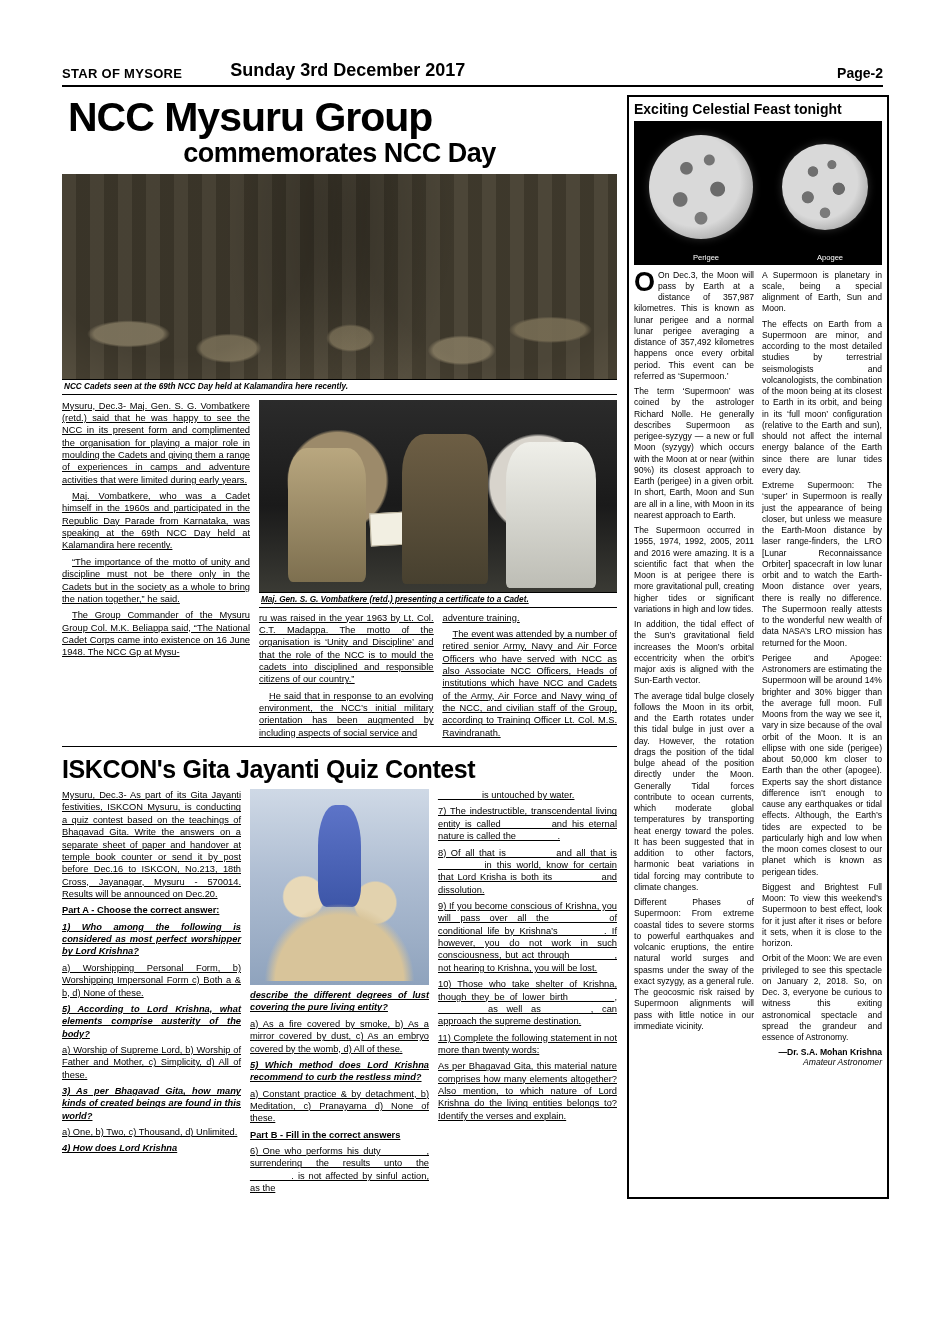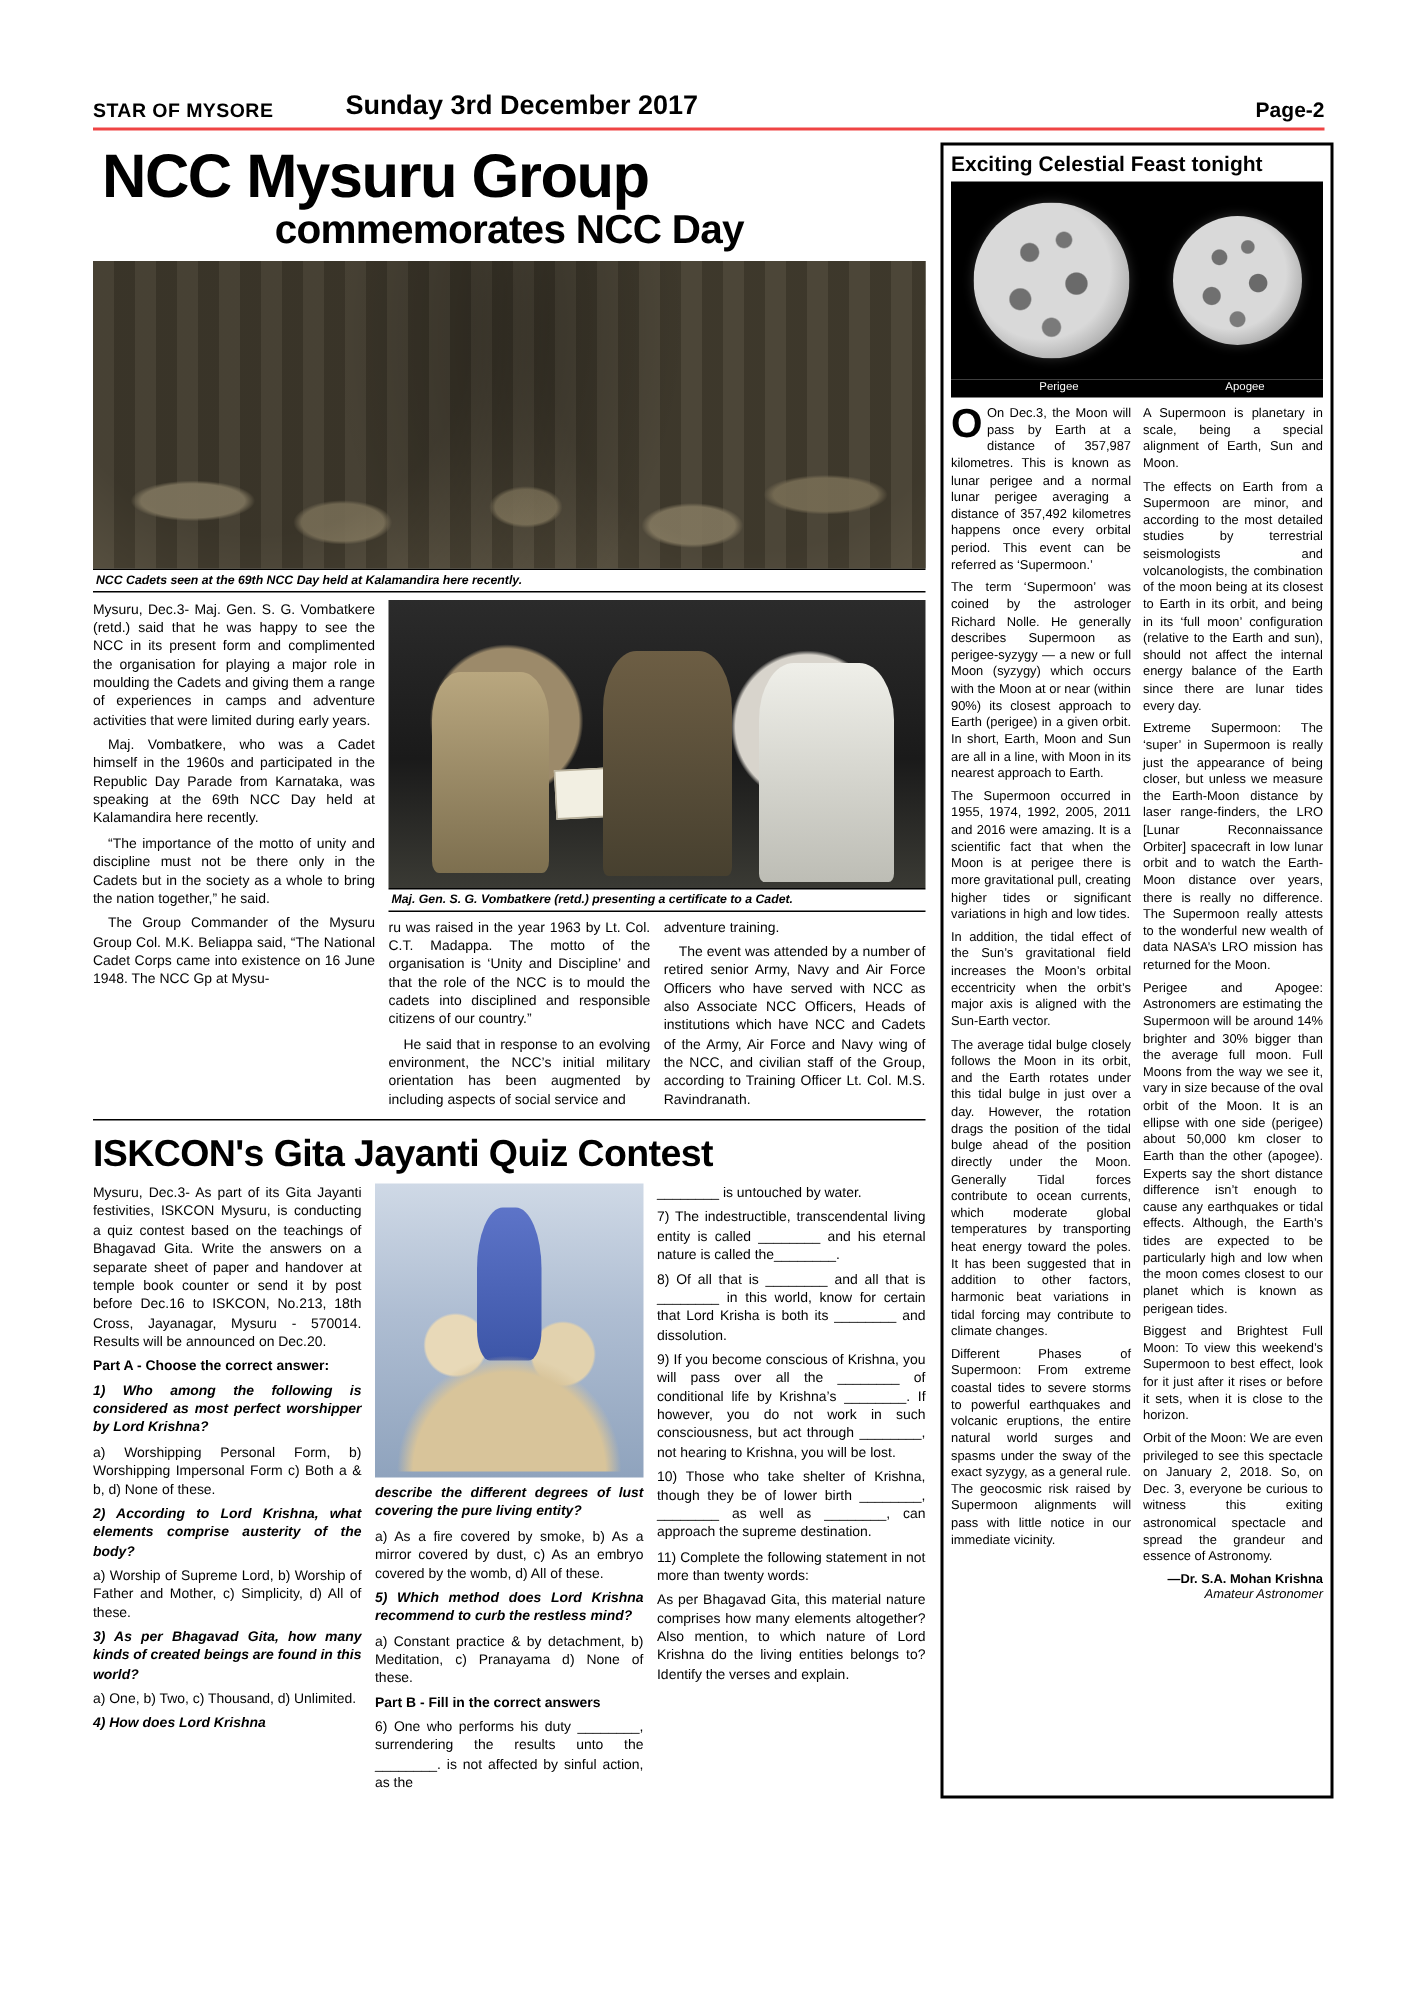--- a/index.html
+++ b/index.html
@@ -18,21 +18,21 @@
     position: relative;
     width: 945px;
     height: 1337px;
     box-sizing: border-box;
     padding: 60px 62px 40px 62px;
   }
   
   .masthead {
     display: flex;
     align-items: flex-end;
-    border-bottom: 2px solid #ef4444;
+    border-bottom: 2px solid #000000;
     padding-bottom: 4px;
     margin-bottom: 8px;
   }
   .masthead-left {
     font-size: 13px;
     font-weight: bold;
     letter-spacing: 0.3px;
   }
   .masthead-date {
     font-size: 18px;
@@ -170,20 +170,21 @@
     height: 16%;
     background: #f2efe2;
     transform: rotate(-3deg);
     border: 1px solid #b8b09a;
   }
   
   .cols-3 {
     display: flex;
     gap: 9px;
     margin-top: 5px;
+    text-decoration: underline;
   }
   .col {
     flex: 1 1 0;
     min-width: 0;
   }
   p.bt {
     font-size: 9.3px;
     line-height: 1.33;
     text-align: justify;
     margin: 0 0 4px 0;
@@ -363,21 +364,21 @@
       <div class="rule-thin"></div>
 
       <h2 class="headline-3">ISKCON's Gita Jayanti Quiz Contest</h2>
 
       <div class="cols-3">
         <div class="col">
           <p class="bt">Mysuru, Dec.3- As part of its Gita Jayanti festivities, ISKCON Mysuru, is conducting a quiz contest based on the teachings of Bhagavad Gita. Write the answers on a separate sheet of paper and handover at temple book counter or send it by post before Dec.16 to ISKCON, No.213, 18th Cross, Jayanagar, Mysuru - 570014. Results will be announced on Dec.20.</p>
           <p class="bt bold center">Part A - Choose the correct answer:</p>
           <p class="bt bi">1) Who among the following is considered as most perfect worshipper by Lord Krishna?</p>
           <p class="bt">a) Worshipping Personal Form, b) Worshipping Impersonal Form c) Both a &amp; b,  d) None of these.</p>
-          <p class="bt bi">2) According to Lord Krishna, what elements comprise austerity of the body?</p>
+          <p class="bt bi">5) According to Lord Krishna, what elements comprise austerity of the body?</p>
           <p class="bt">a) Worship of Supreme Lord, b) Worship of Father and Mother, c) Simplicity, d) All of these.</p>
           <p class="bt bi">3) As per Bhagavad Gita, how many kinds of created beings are found in this world?</p>
           <p class="bt">a) One, b) Two, c) Thousand, d) Unlimited.</p>
           <p class="bt bi">4) How does Lord Krishna</p>
         </div>
         <div class="col">
           <div class="photo-krishna"></div>
           <p class="bt bi" style="margin-top:4px;">describe the different degrees of lust covering the pure living entity?</p>
           <p class="bt">a) As a fire covered by smoke, b) As a mirror covered by dust, c) As an embryo covered by the womb, d) All of these.</p>
           <p class="bt bi">5) Which method does Lord Krishna recommend to curb the restless mind?</p>

